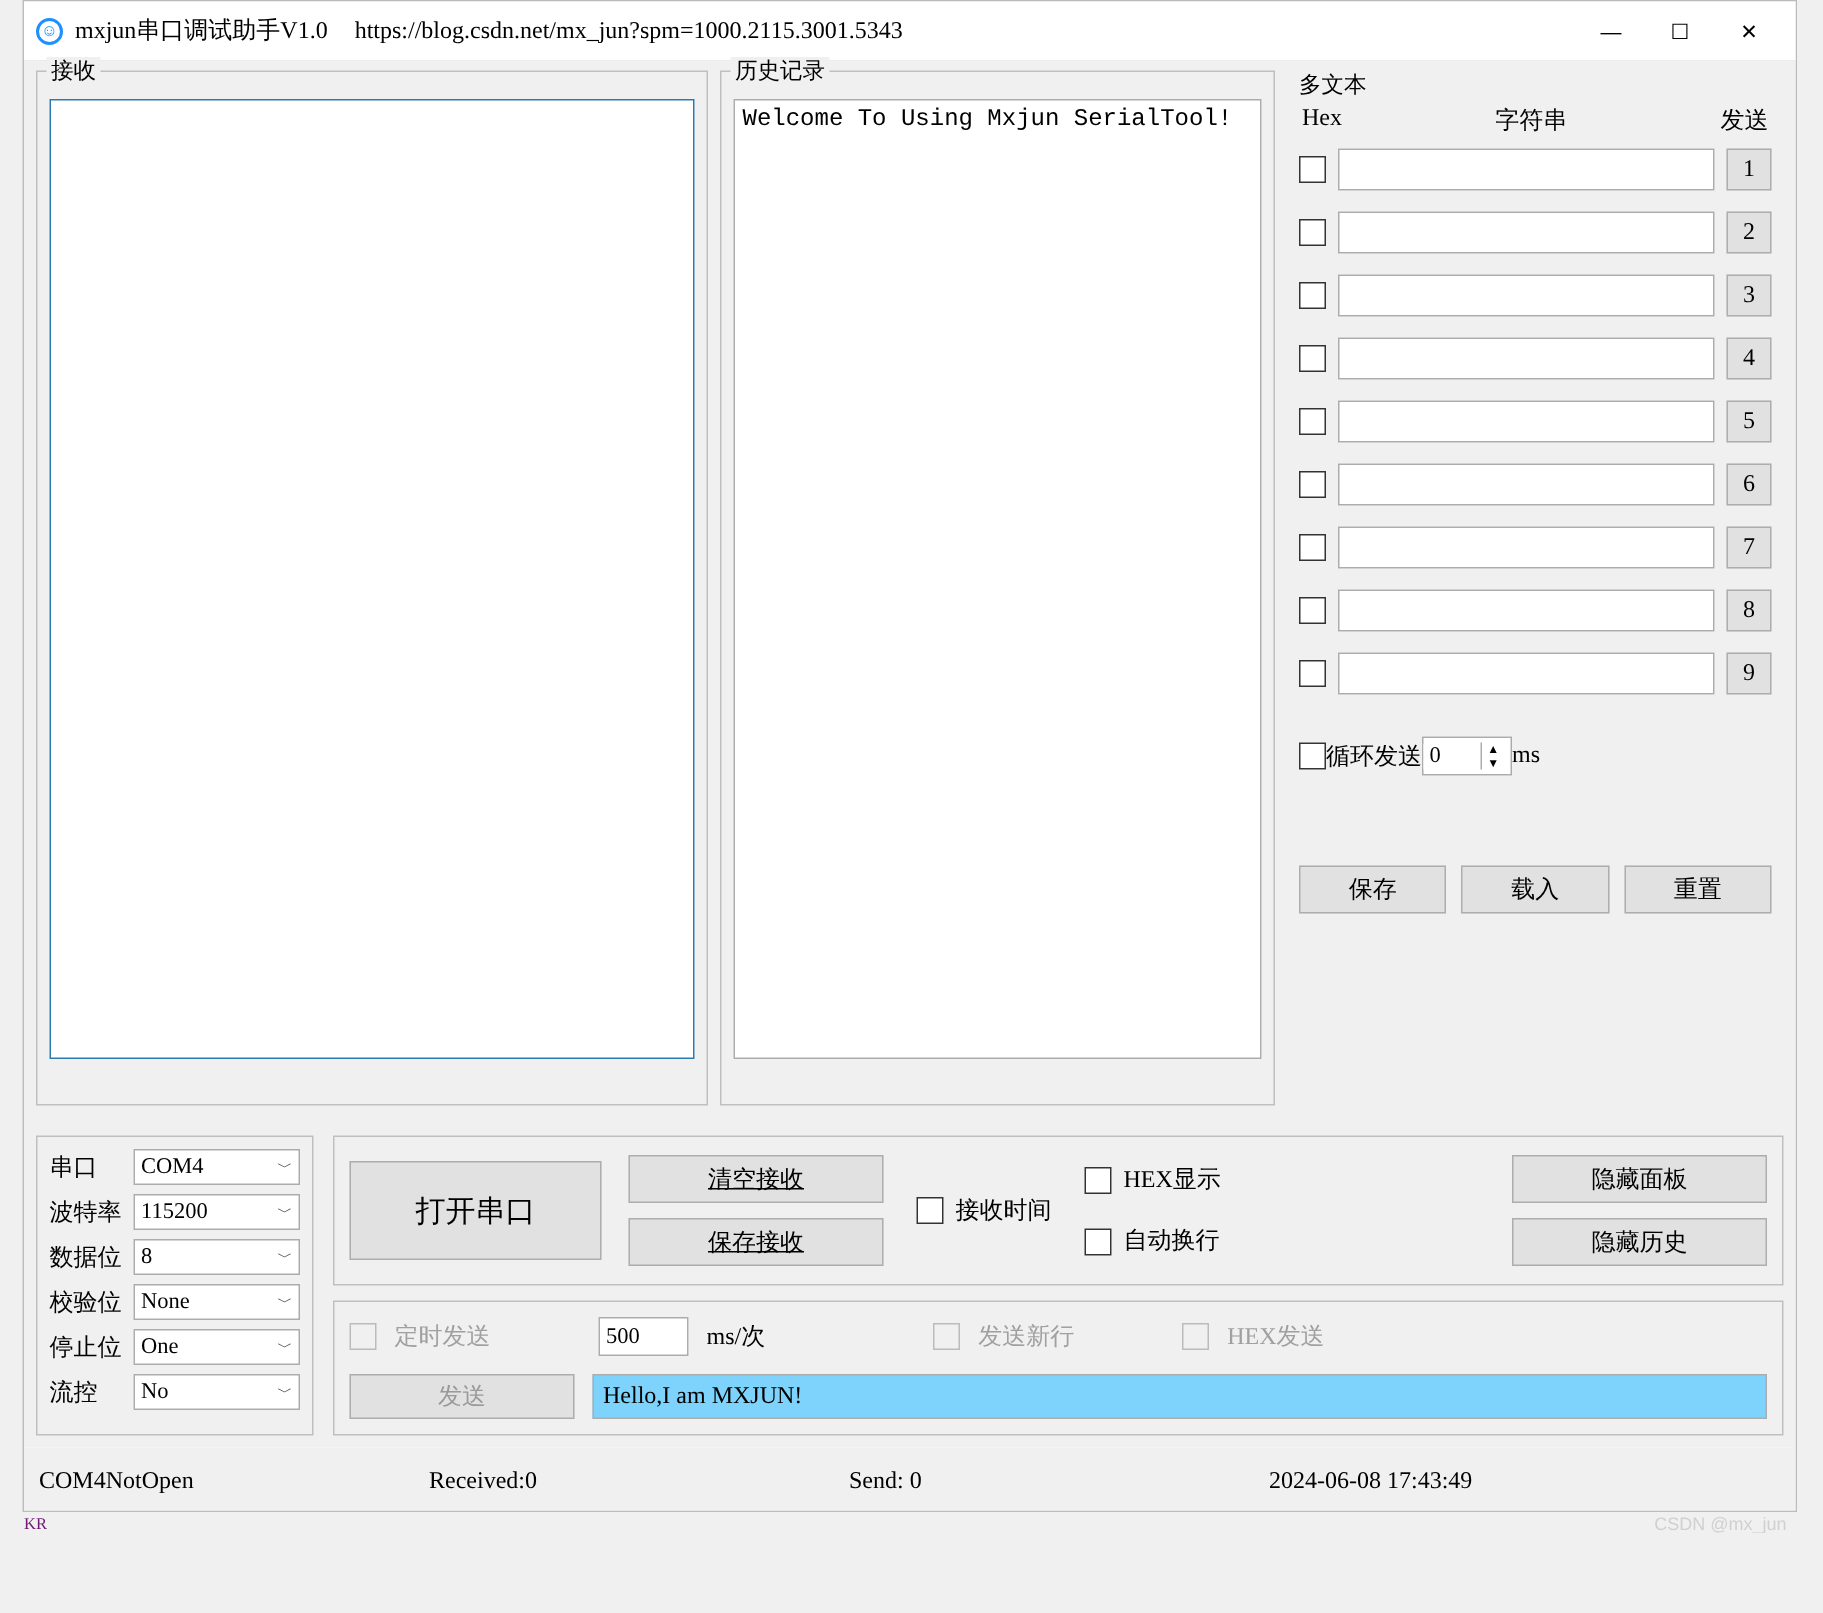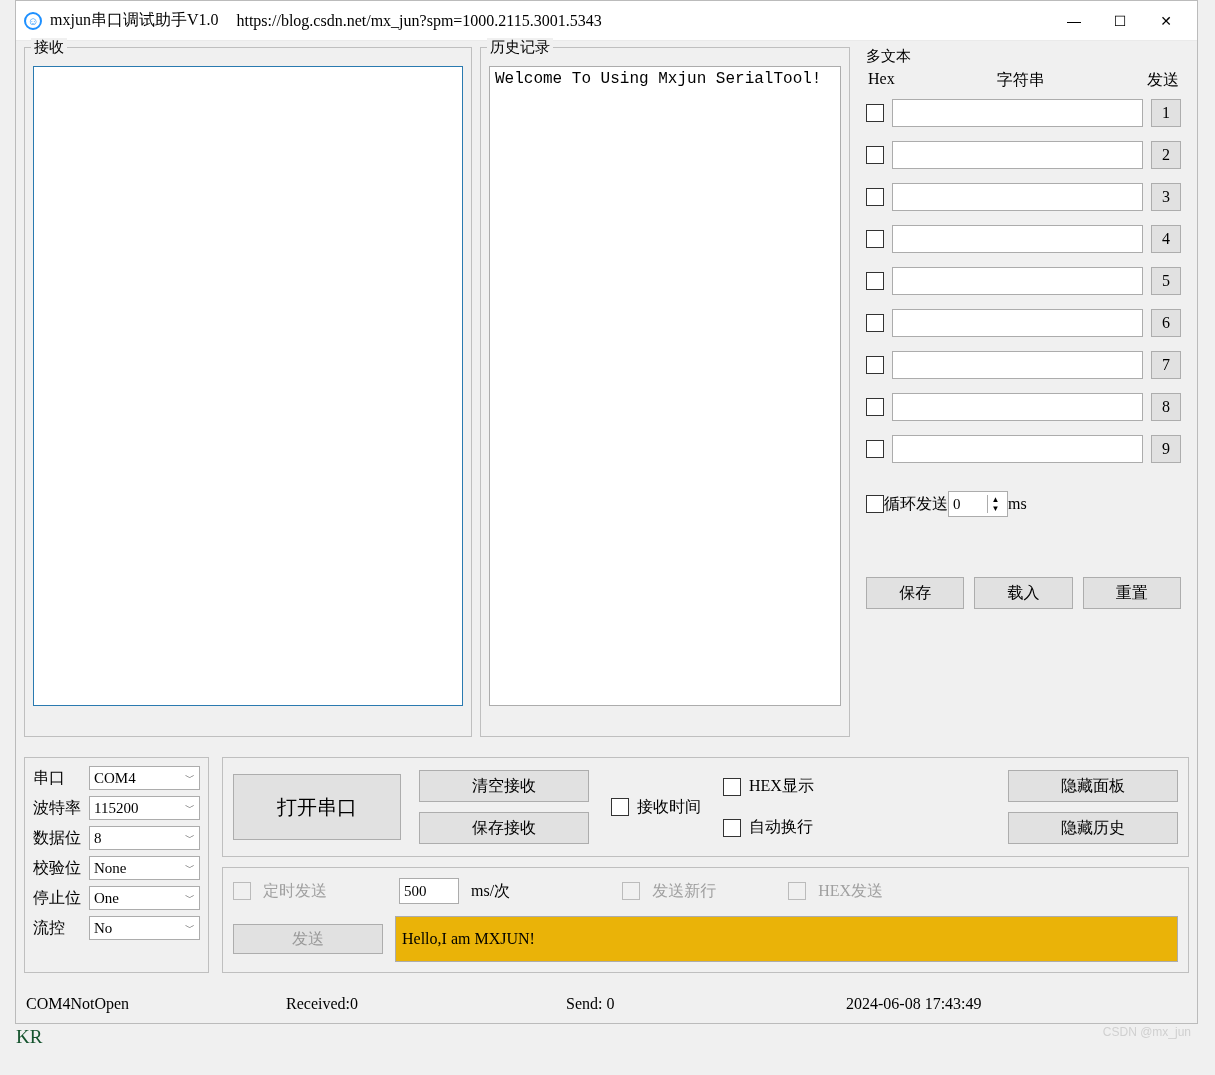--- a/index.html
+++ b/index.html
@@ -35,40 +35,40 @@
 .bottomrow { display: flex; gap: 13px; margin-top: 20px; }
 .portpanel { flex: 0 0 185px; border: 1px solid #bfbfbf; padding: 8px; background:#f0f0f0; }
 .prow { display: flex; align-items: center; margin-bottom: 6px; font-family: SimSun; font-size: 16px; }
 .prow label { width: 56px; }
 .sel { flex:1; height: 24px; border: 1px solid #acacac; background: #fff; font-family: SimSun; font-size: 15px; padding-left:4px; display:flex; align-items:center; justify-content:space-between; padding-right:4px;}
 .sel .arr { font-size:10px; color:#555;}
 .rightpanel { flex: 1; display: flex; flex-direction: column; gap: 10px; }
 .ctrlpanel { border: 1px solid #bfbfbf; padding: 12px 10px; display: flex; align-items: center; gap: 4px; background:#f0f0f0;}
 .bigbtn { width: 168px; height: 66px; border: 1px solid #adadad; background: #e1e1e1; font-size: 20px; font-family: SimSun; display:flex;align-items:center;justify-content:center; }
 .midcol { display:flex; flex-direction:column; gap:10px; margin-left:14px;}
-.midbtn { width: 170px; height: 32px; border:1px solid #adadad; background:#e1e1e1; font-size:16px; font-family:SimSun; display:flex;align-items:center;justify-content:center;}
+.midbtn { width: 170px; height: 32px; border:1px solid #adadad; background:#e1e1e1; font-size:16px; font-family:SimSun; display:flex;align-items:center;justify-content:center;text-decoration:underline;}
 .chkrow { display:flex; flex-direction:column; gap:20px; margin-left:18px; font-family:SimSun; font-size:16px;}
 .chkitem { display:flex; align-items:center; gap:8px;}
 .rightcol { display:flex; flex-direction:column; gap:10px; margin-left:auto;}
 .rightbtn { width: 170px; height:32px; border:1px solid #adadad; background:#e1e1e1; font-size:16px; font-family:SimSun; display:flex;align-items:center;justify-content:center;}
 .sendpanel { border: 1px solid #bfbfbf; padding: 10px; background:#f0f0f0;}
 .sendrow1 { display:flex; align-items:center; gap:12px; font-family:SimSun; font-size:16px; margin-bottom:12px;}
 .disabled { color:#a0a0a0;}
 .chkdisabled { border-color:#bbb; background:#f0f0f0;}
 .numinput { width:60px; height:26px; border:1px solid #acacac; background:#fff; font-family:SimSun; padding:2px 4px; font-size:15px;}
 .sendrow2 { display:flex; align-items:center; gap:12px;}
 .sendbtn { width:150px; height:30px; border:1px solid #adadad; background:#e1e1e1; font-size:16px; font-family:SimSun; display:flex;align-items:center;justify-content:center; color:#999;}
-.sendinput { flex:1; height:46px; border:1px solid #acacac; background:#eab308; font-family:SimSun; font-size:16px; padding:3px 6px;}
+.sendinput { flex:1; height:30px; border:1px solid #acacac; background:#7dd3fc; font-family:SimSun; font-size:16px; padding:3px 6px;}
 .statusbar { display:flex; padding: 14px 10px 10px 10px; font-family:SimSun; font-size:16px; background:#f0f0f0;}
 .statusbar > div:nth-child(1){ flex:0 0 260px;}
 .statusbar > div:nth-child(2){ flex:0 0 280px;font-family:Liberation Serif, serif;}
 .statusbar > div:nth-child(3){ flex:0 0 280px;}
 .statusbar > div:nth-child(4){ flex:1; text-align:left;}
 .watermark { position:absolute; right:6px; bottom:-16px; color:#d0d0d0; font-size:12px; font-family:Arial;}
-.belowwin { font-family:SimSun; font-size:19px; color:#14532d; margin-left:16px; margin-top:2px;}
+.belowwin { font-family:SimSun; font-size:11px; color:#701a75; margin-left:16px; margin-top:2px;}
 </style>
 </head>
 <body>
 
 <div class="window">
   <div class="titlebar">
     <div class="appicon">☺</div>
     <span class="title">mxjun串口调试助手V1.0</span>
     <span class="url">https://blog.csdn.net/mx_jun?spm=1000.2115.3001.5343</span>
     <div class="spacer"></div>

